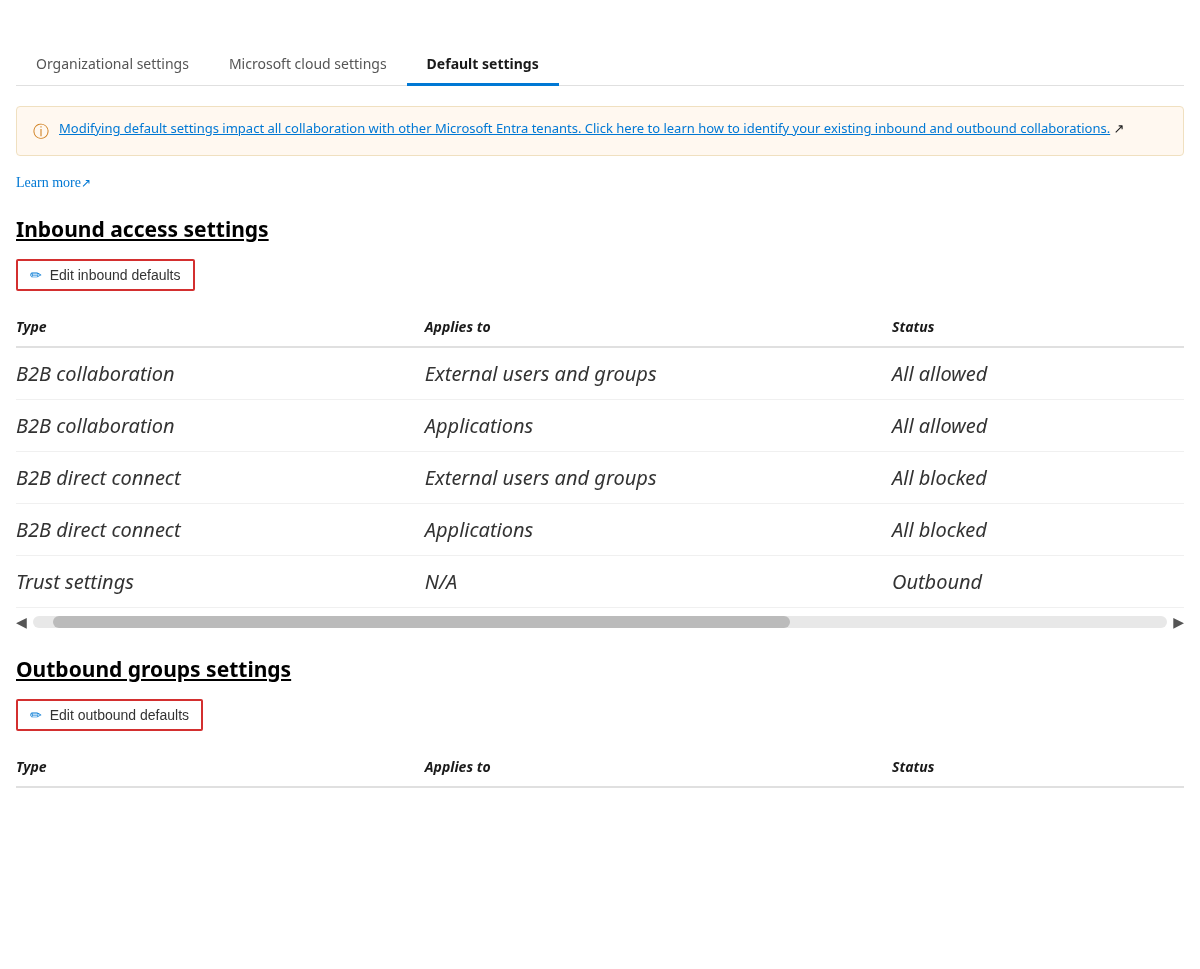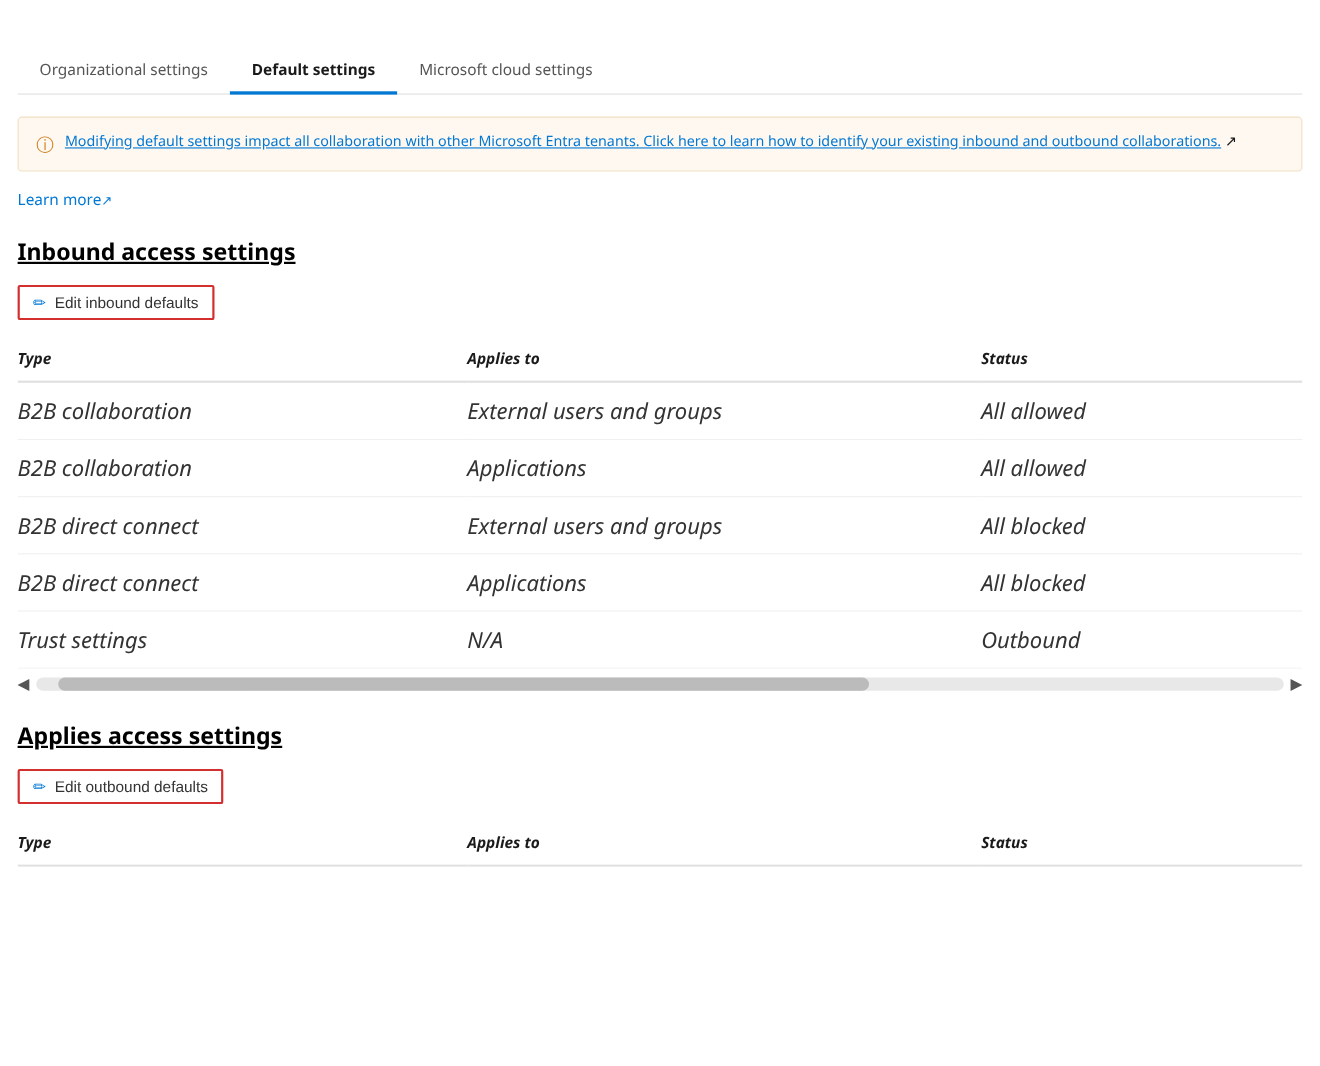--- a/index.html
+++ b/index.html
@@ -76,20 +76,21 @@
       margin-bottom: 6px;
     }
     .learn-more {
       color: #0078d4;
       font-size: 14px;
       text-decoration: none;
       cursor: pointer;
       display: inline-flex;
       align-items: center;
       gap: 0;
+      font-family: Liberation Serif, serif;
     }
     .external-icon {
       font-size: 12px;
     }
 
     
     .section-header {
       font-size: 21px;
       font-weight: 700;
       color: #000000;
@@ -185,25 +186,25 @@
   </style>
 </head>
 <body>
 
 <div class="page-container">
 
   <div class="tabs">
     <div class="tab">
       <span>Organizational settings</span>
     </div>
+    <div class="tab">
+      <span>Microsoft cloud settings</span>
+    </div>
     <div class="tab active">
       <span>Default settings</span>
-    </div>
-    <div class="tab">
-      <span>Microsoft cloud settings</span>
     </div>
   </div>
 
   <div class="content">
 
     
     <div class="warning-banner">
       <span class="warning-icon">ⓘ</span>
       <div class="warning-text">
         <a>Modifying default settings impact all collaboration with other Microsoft Entra tenants. Click here to learn how to identify your existing inbound and outbound collaborations.</a>
@@ -267,21 +268,21 @@
     
     <div class="scroll-row">
       <span class="scroll-arrow">◀</span>
       <div class="scroll-bar-wrapper">
         <div class="scroll-bar-thumb"></div>
       </div>
       <span class="scroll-arrow">▶</span>
     </div>
 
     
-    <h2 class="section-header">Applies access settings</h2>
+    <h2 class="section-header">Outbound groups settings</h2>
 
     <button class="edit-button">
       <span class="edit-icon">✏</span>
       <span>Edit outbound defaults</span>
     </button>
 
     <div class="table-scroll-container">
       <table class="access-table">
         <thead>
           <tr>

